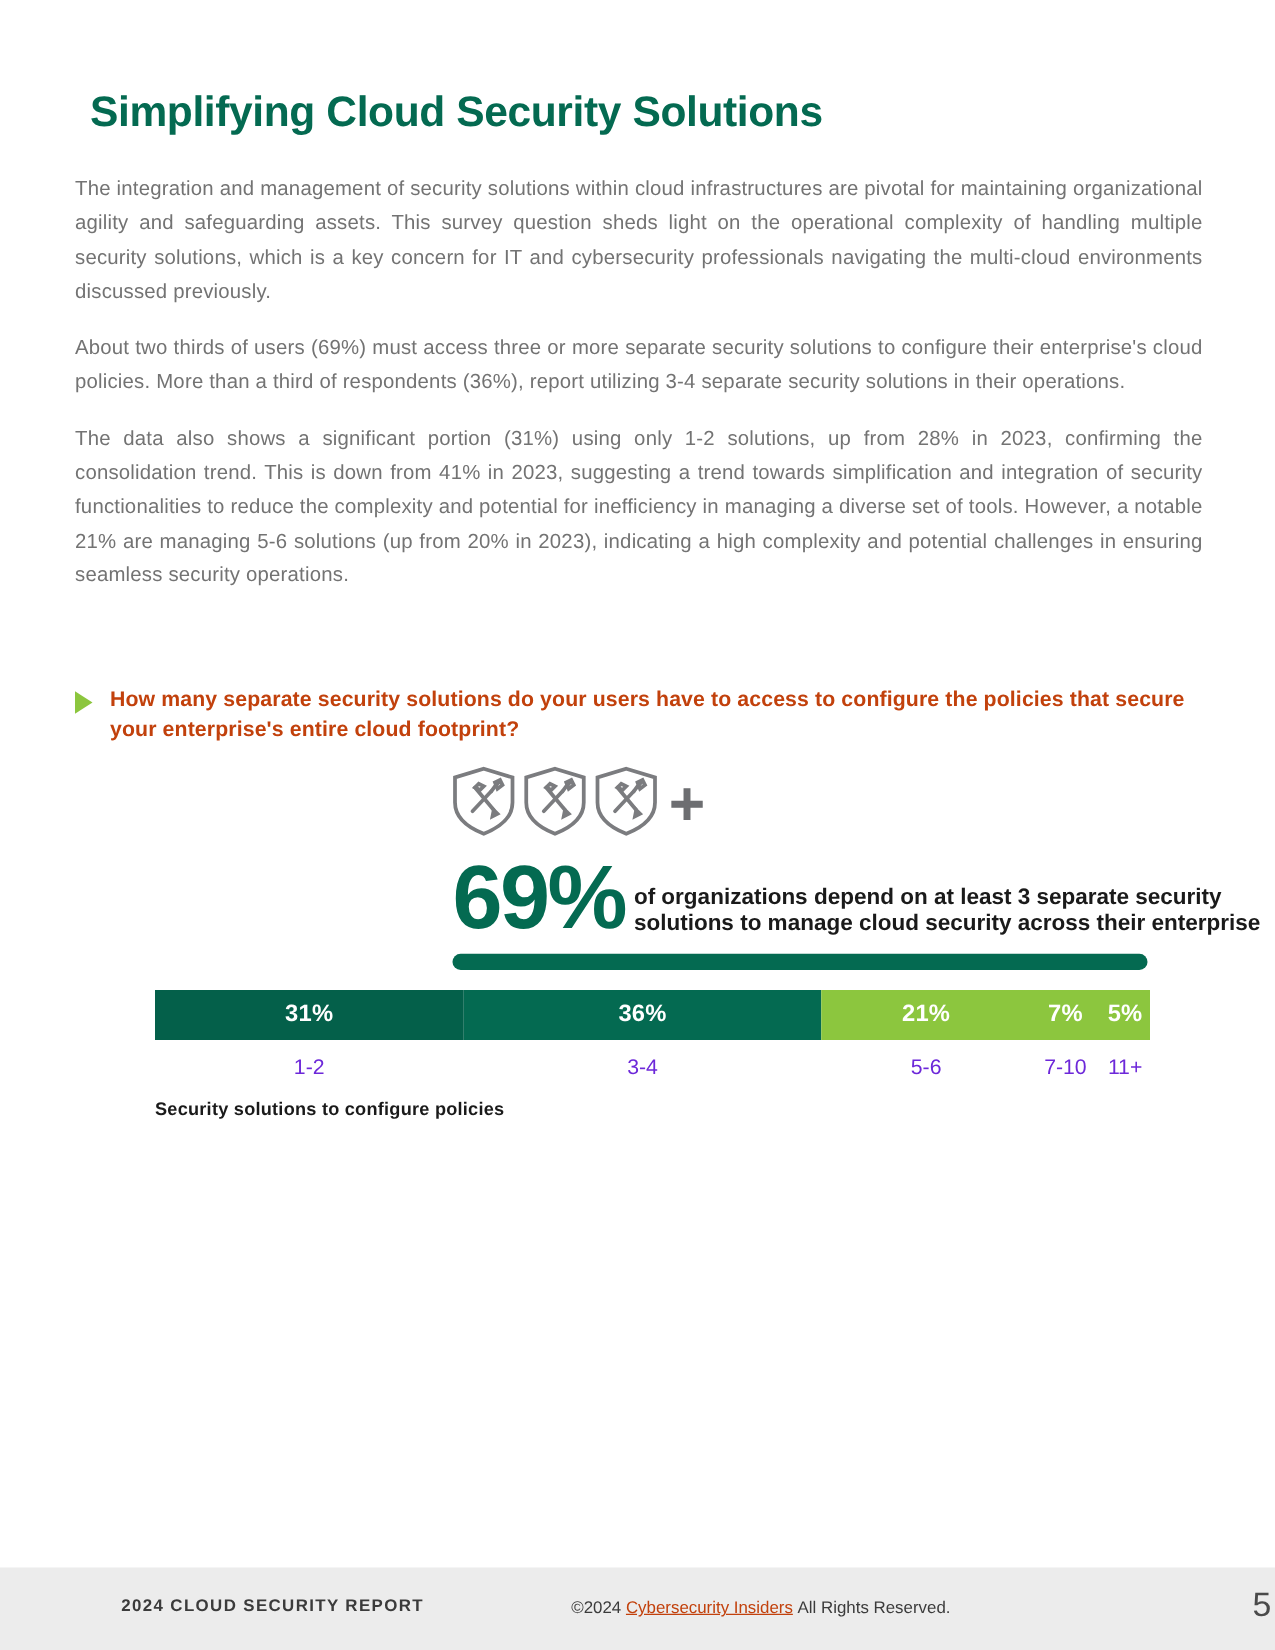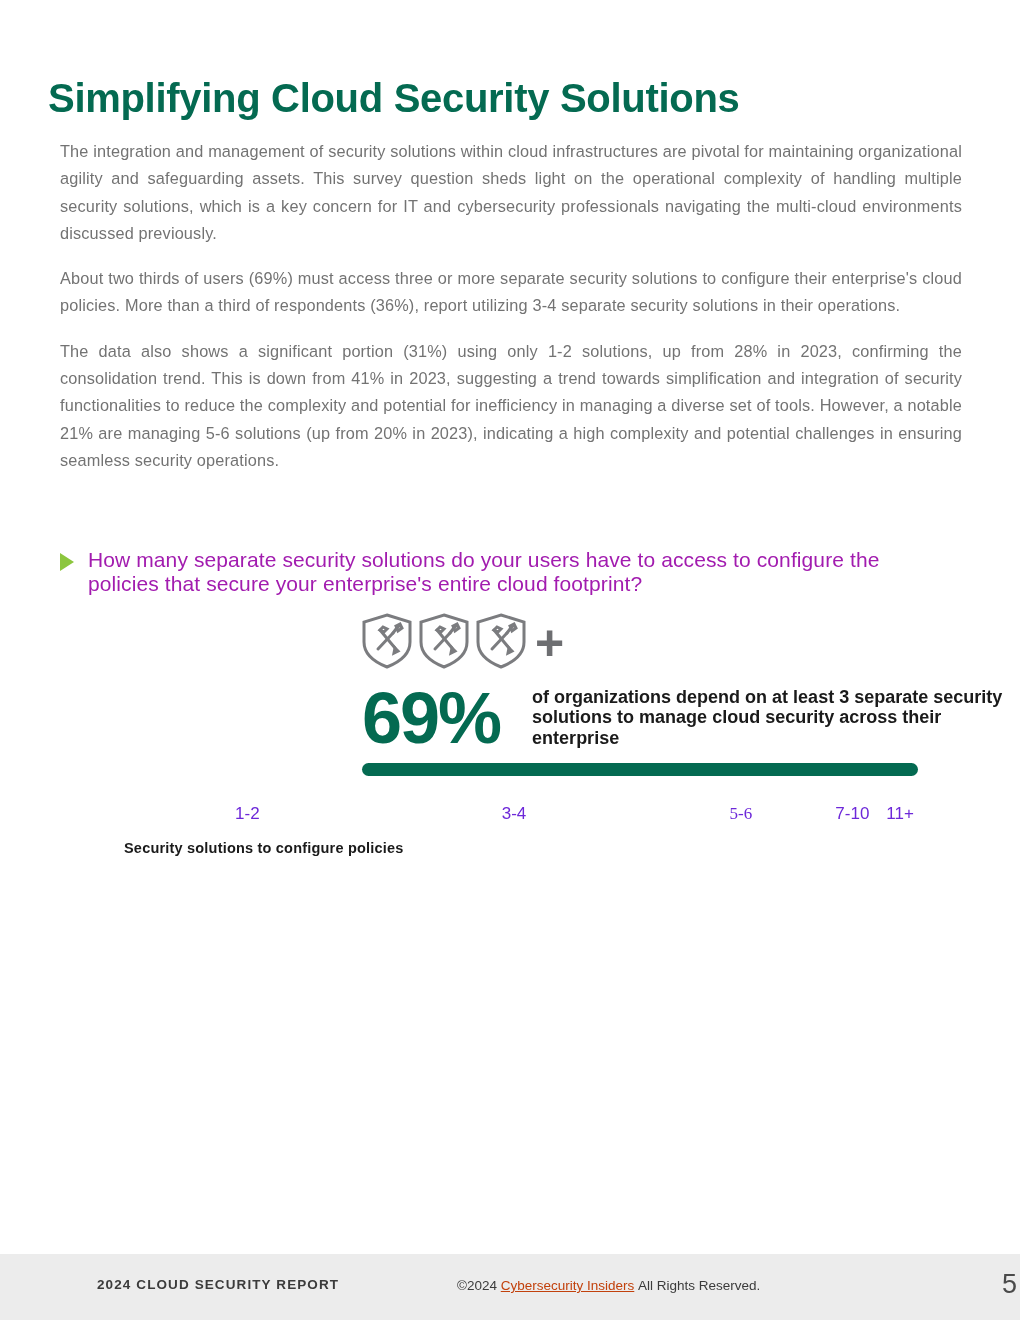--- a/index.html
+++ b/index.html
@@ -18,23 +18,23 @@
 
   .page {
     position: absolute;
     inset: 0;
     background: #ffffff;
   }
 
   
   .page-title {
     position: absolute;
-    left: 48px;
+    left: 72px;
     top: 48px;
-    font-size: 40px;
+    font-size: 34px;
     font-weight: bold;
     letter-spacing: -0.3px;
     color: #046A51;
     line-height: 1.15;
   }
 
   
   .body-col {
     position: absolute;
     left: 60px;
@@ -64,24 +64,24 @@
   .tri-bullet {
     width: 0;
     height: 0;
     margin-top: 5px;
     border-left: 14px solid #8CC63E;
     border-top: 9px solid transparent;
     border-bottom: 9px solid transparent;
     flex: 0 0 auto;
   }
   .question-text {
-    font-size: 21px;
-    font-weight: normal;
+    font-size: 17px;
+    font-weight: bold;
     line-height: 24px;
-    color: #a21caf;
+    color: #c2410c;
     letter-spacing: 0.1px;
   }
 
   
   .info-wrap {
     position: absolute;
     left: 0;
     top: 612px;
     width: 1020px;
   }
@@ -103,21 +103,21 @@
     margin-left: 4px;
     margin-top: 4px;
   }
 
   .stat-row {
     position: absolute;
     left: 362px;
     top: 72px;
     display: flex;
     align-items: flex-end;
-    gap: 32px;
+    gap: 7px;
   }
   .stat-number {
     font-size: 72px;
     font-weight: bold;
     color: #046A51;
     line-height: 68px;
     letter-spacing: -2px;
   }
   .stat-caption {
     font-size: 18px;
@@ -283,24 +283,31 @@
     </div>
 
     <div class="stat-row">
       <div class="stat-number">69%</div>
       <div class="stat-caption">of organizations depend on at least 3 separate security solutions to manage cloud security across their enterprise</div>
     </div>
 
     <div class="accent-bar"></div>
 
     <div class="chart">
+      <div class="stack" id="stack">
+          <div class="seg" style="width: 31%; background: rgb(4, 96, 74);">31%</div>
+          <div class="seg" style="width: 36%; background: rgb(4, 106, 81);">36%</div>
+          <div class="seg" style="width: 21%; background: rgb(140, 198, 62);">21%</div>
+          <div class="seg" style="width: 7%; background: rgb(140, 198, 62);">7%</div>
+          <div class="seg" style="width: 5%; background: rgb(140, 198, 62);">5%</div>
+        </div>
       <div class="labels" id="labels">
           <div class="lbl" style="left: 15.5%;">1-2</div>
           <div class="lbl" style="left: 49%;">3-4</div>
-          <div class="lbl" style="left: 77.5%; font-family: Liberation Serif, serif;">5-6</div>
+          <div class="lbl" style="left: 77.5%;">5-6</div>
           <div class="lbl" style="left: 91.5%;">7-10</div>
           <div class="lbl" style="left: 97.5%;">11+</div>
         </div>
       <div class="axis-title">Security solutions to configure policies</div>
     </div>
   </div>
 
   <div class="footer">
     <div class="footer-inner">
       <div class="footer-left">2024 CLOUD SECURITY REPORT</div>

